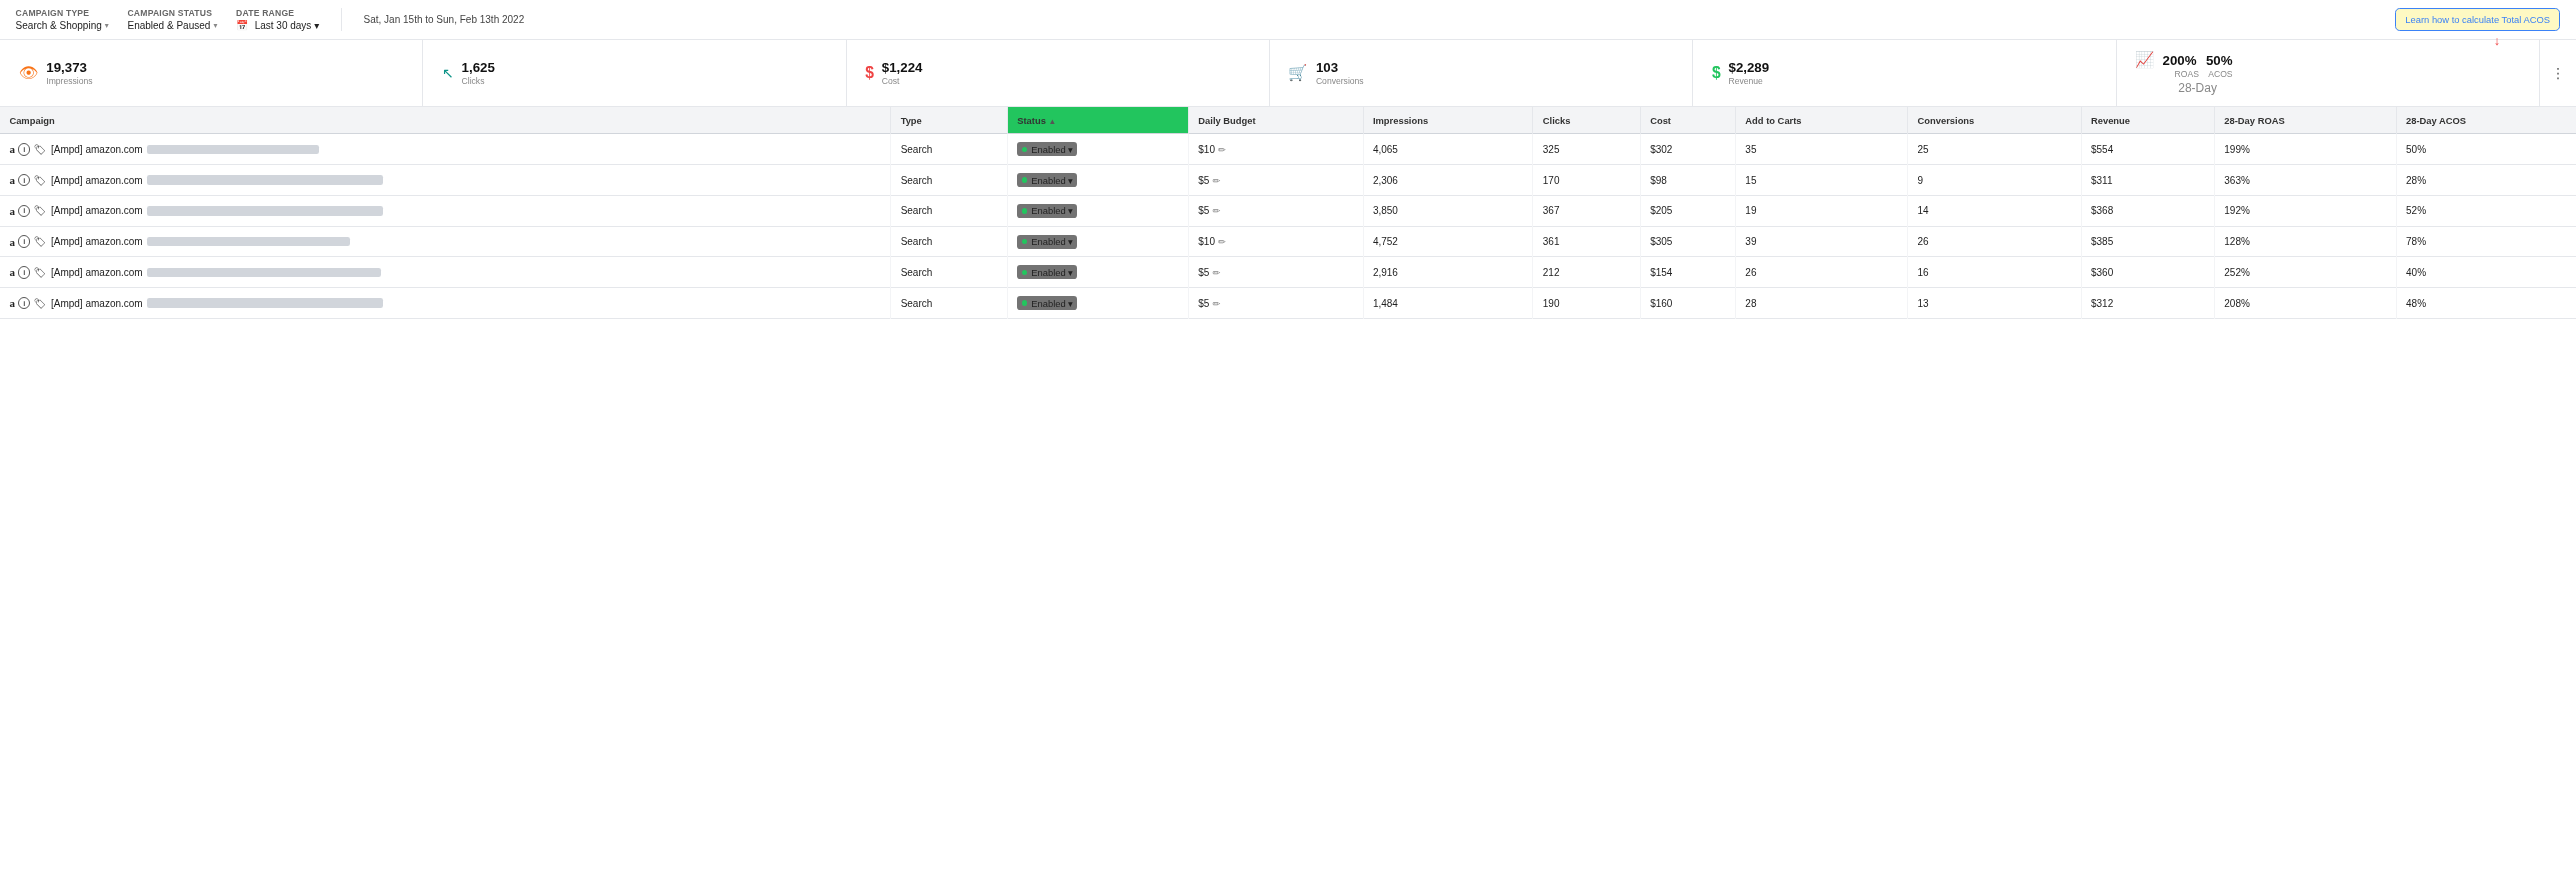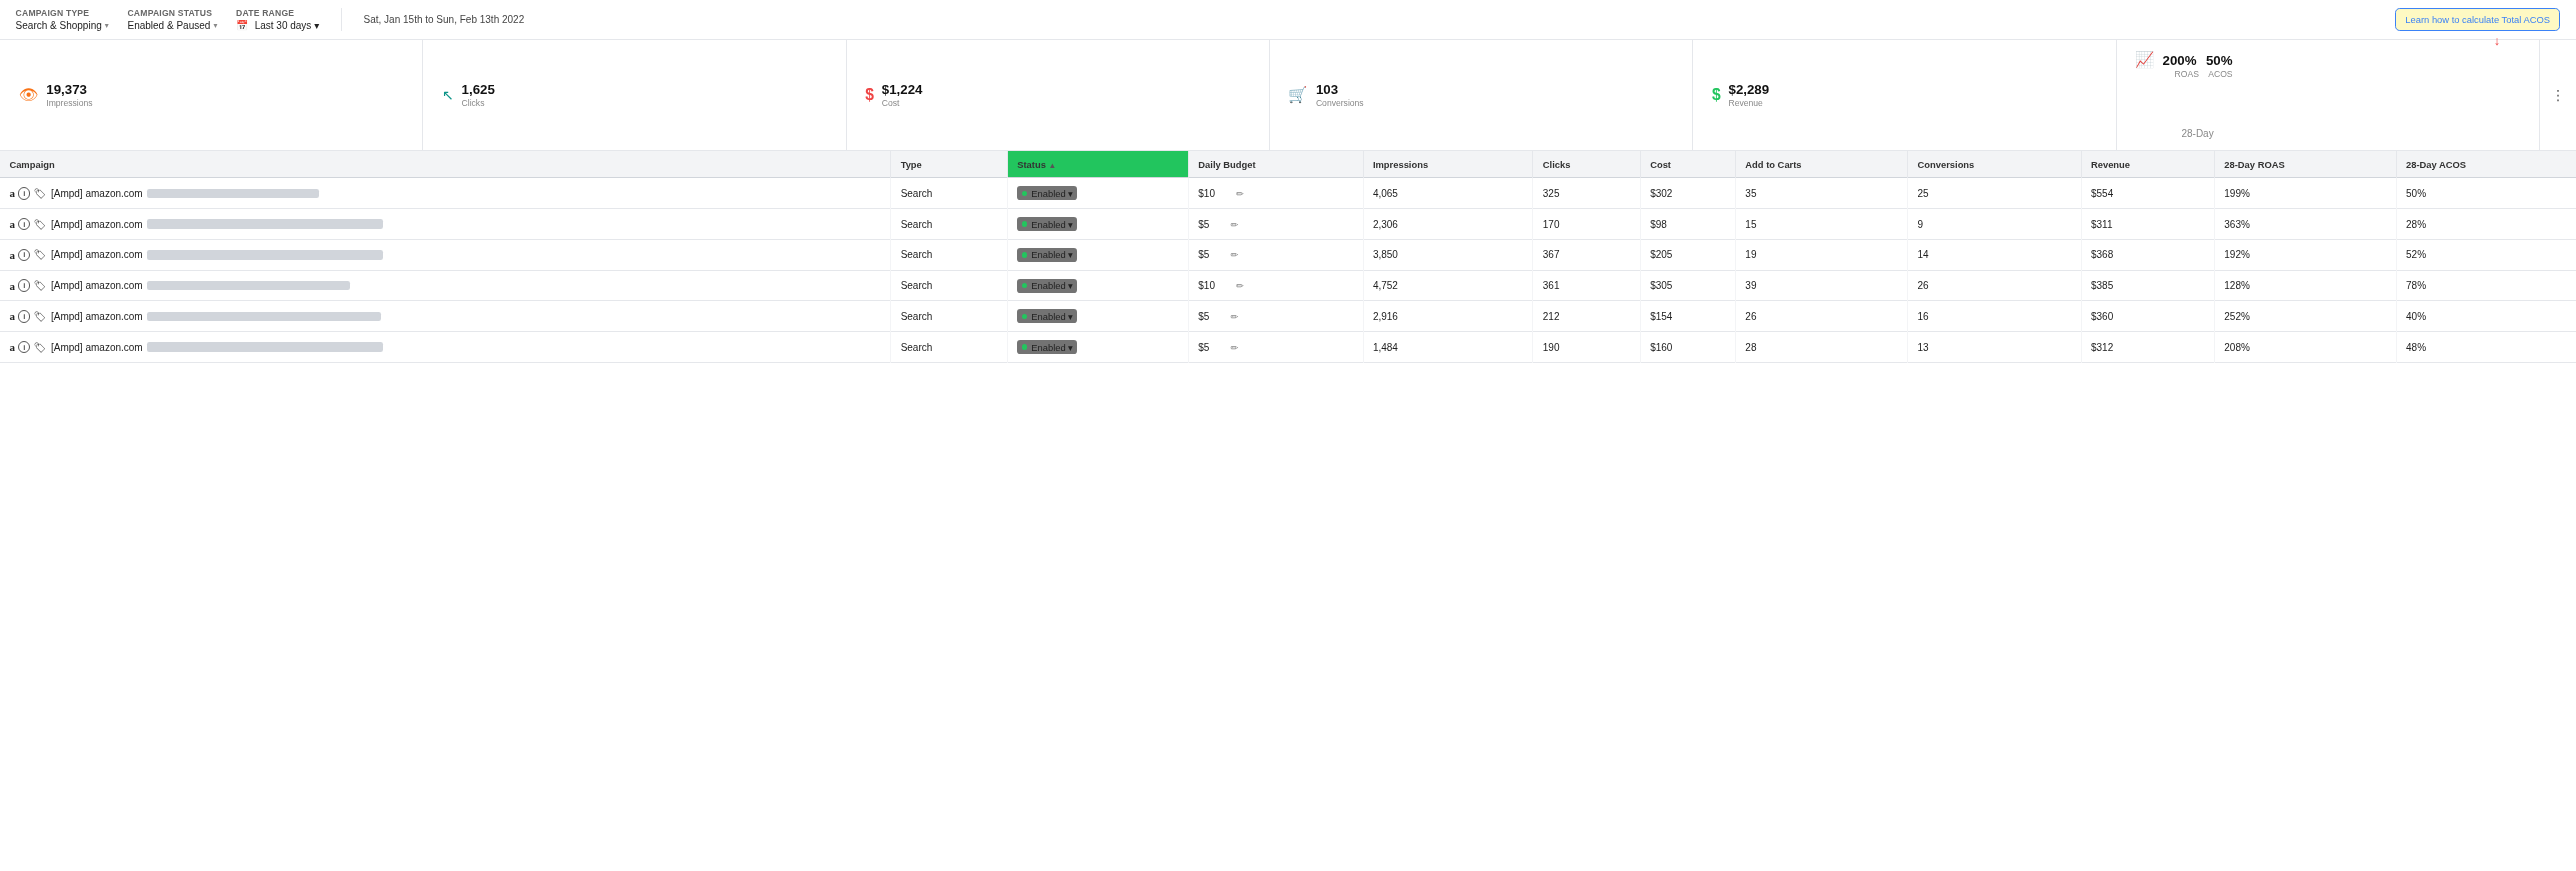--- a/index.html
+++ b/index.html
@@ -132,24 +132,23 @@
     }
     .roas-acos-labels {
       display: flex;
       gap: 6.2px;
       font-size: 8.6px;
       color: #888;
       justify-content: space-between;
       margin-left: 12px;
     }
     .roas-acos-day {
-      font-size: 10px;
+      font-size: 12px;
       color: #888;
       text-align: center;
-      margin-top: 47px;
     }
     .more-btn {
       padding: 7.8px 11px;
       cursor: pointer;
       font-size: 14px;
       color: #555;
       display: flex;
       align-items: center;
     }
 
@@ -250,21 +249,21 @@
       width: 5.5px;
       height: 5.5px;
       border-radius: 50%;
       background: #22c55e;
       display: inline-block;
       margin-right: 1.6px;
     }
     .budget-cell {
       display: flex;
       align-items: flex-start;
-      gap: 21px;
+      gap: 3px;
     }
     .edit-icon {
       color: #888;
       cursor: pointer;
       font-size: 9.4px;
     }
     .sort-icon { font-size: 7.8px; color: #555; }
   </style>
 </head>
 <body>

